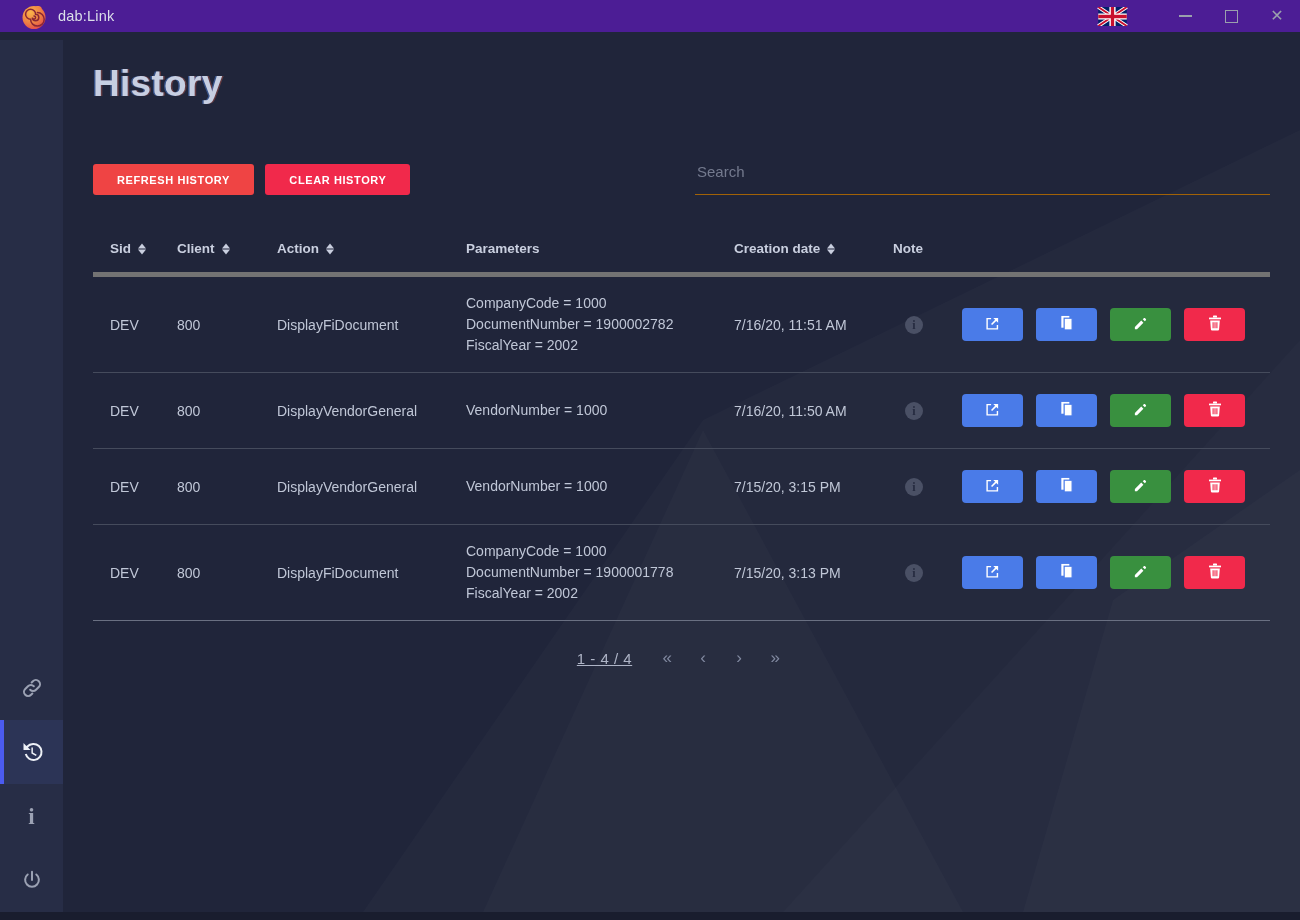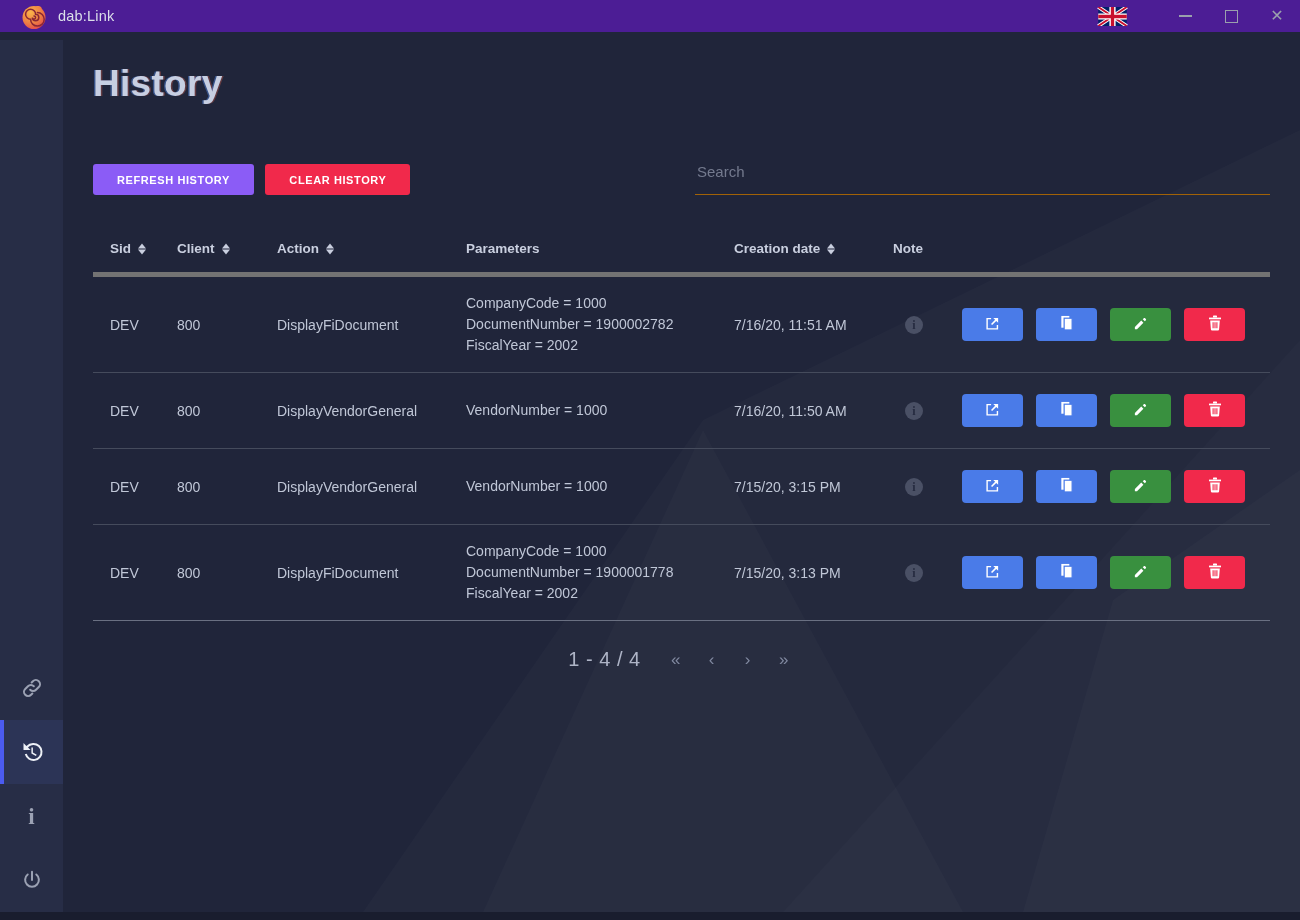--- a/index.html
+++ b/index.html
@@ -41,21 +41,21 @@
   .page-title{
     margin:0;font-size:37px;line-height:36px;font-weight:700;color:#c7cfe2;letter-spacing:.3px;
     text-shadow:-1.5px 0 0 rgba(90,150,255,.40), 1.5px 0 0 rgba(255,110,80,.30);
   }
   
   .toolbar{margin-top:52px;display:flex;justify-content:space-between;align-items:flex-end;}
   .btn{
     border:none;border-radius:3px;height:31px;padding:0 24px;cursor:pointer;
     font-family:"Liberation Sans",sans-serif;font-size:11px;font-weight:700;letter-spacing:.6px;color:#ffffff;
   }
-  .btn-refresh{background:#8b5cf6;margin-right:7px;min-width:147px;}
+  .btn-refresh{background:#ef4444;margin-right:7px;min-width:147px;}
   .btn-clear{background:#f1294b;min-width:133px;}
   .search-input{
     width:573px;background:transparent;border:none;outline:none;
     border-bottom:1px solid #a16207;height:34px;font-size:15px;color:#c4cad9;
     font-family:"Liberation Sans",sans-serif;padding:0 0 6px 2px;
   }
   .search-input::placeholder{color:#747a8e;}
   
   .table{margin-top:30px;width:1177px;}
   .thead, .trow{
@@ -80,21 +80,21 @@
   .row-actions{display:flex;gap:13px;}
   .act-btn{
     width:61px;height:33px;border:none;border-radius:4px;cursor:pointer;
     display:flex;align-items:center;justify-content:center;padding:0;
   }
   .act-open,.act-copy{background:#4a7be8;}
   .act-edit{background:#39903f;}
   .act-delete{background:#f1294b;}
   
   .pagination{margin-top:27px;display:flex;justify-content:center;align-items:center;gap:14px;}
-  .page-label{font-size:20px;color:#aeb4c6;margin-right:10px;letter-spacing:.5px;}
+  .page-label{font-size:15px;color:#aeb4c6;margin-right:10px;letter-spacing:.5px;text-decoration:underline;}
   .page-arrow{font-size:17px;color:#8189a0;cursor:pointer;width:22px;text-align:center;line-height:20px;}
 </style>
 </head>
 <body>
 
 <div class="titlebar">
   <span class="logo-wrap">
     <svg width="27" height="27" viewBox="0 0 27 27">
       <defs>
         <radialGradient id="lg" cx="35%" cy="28%" r="85%">

